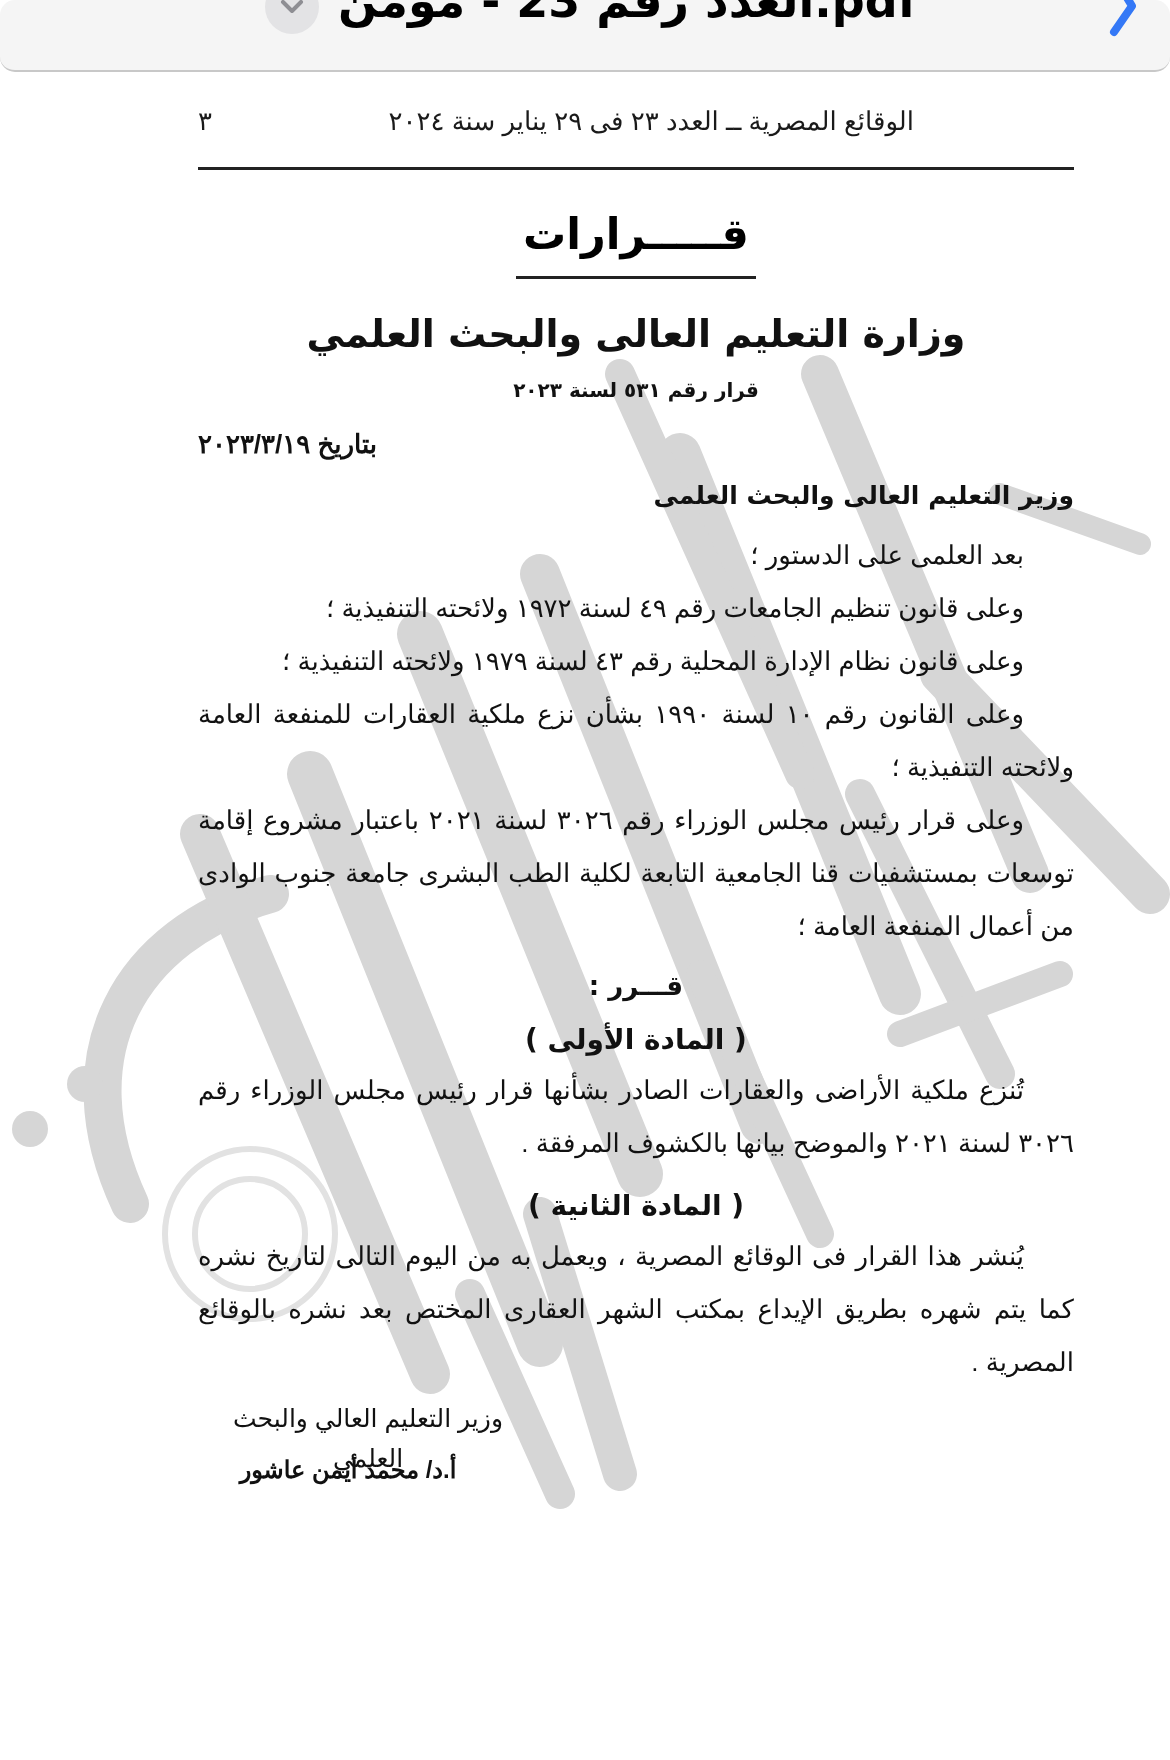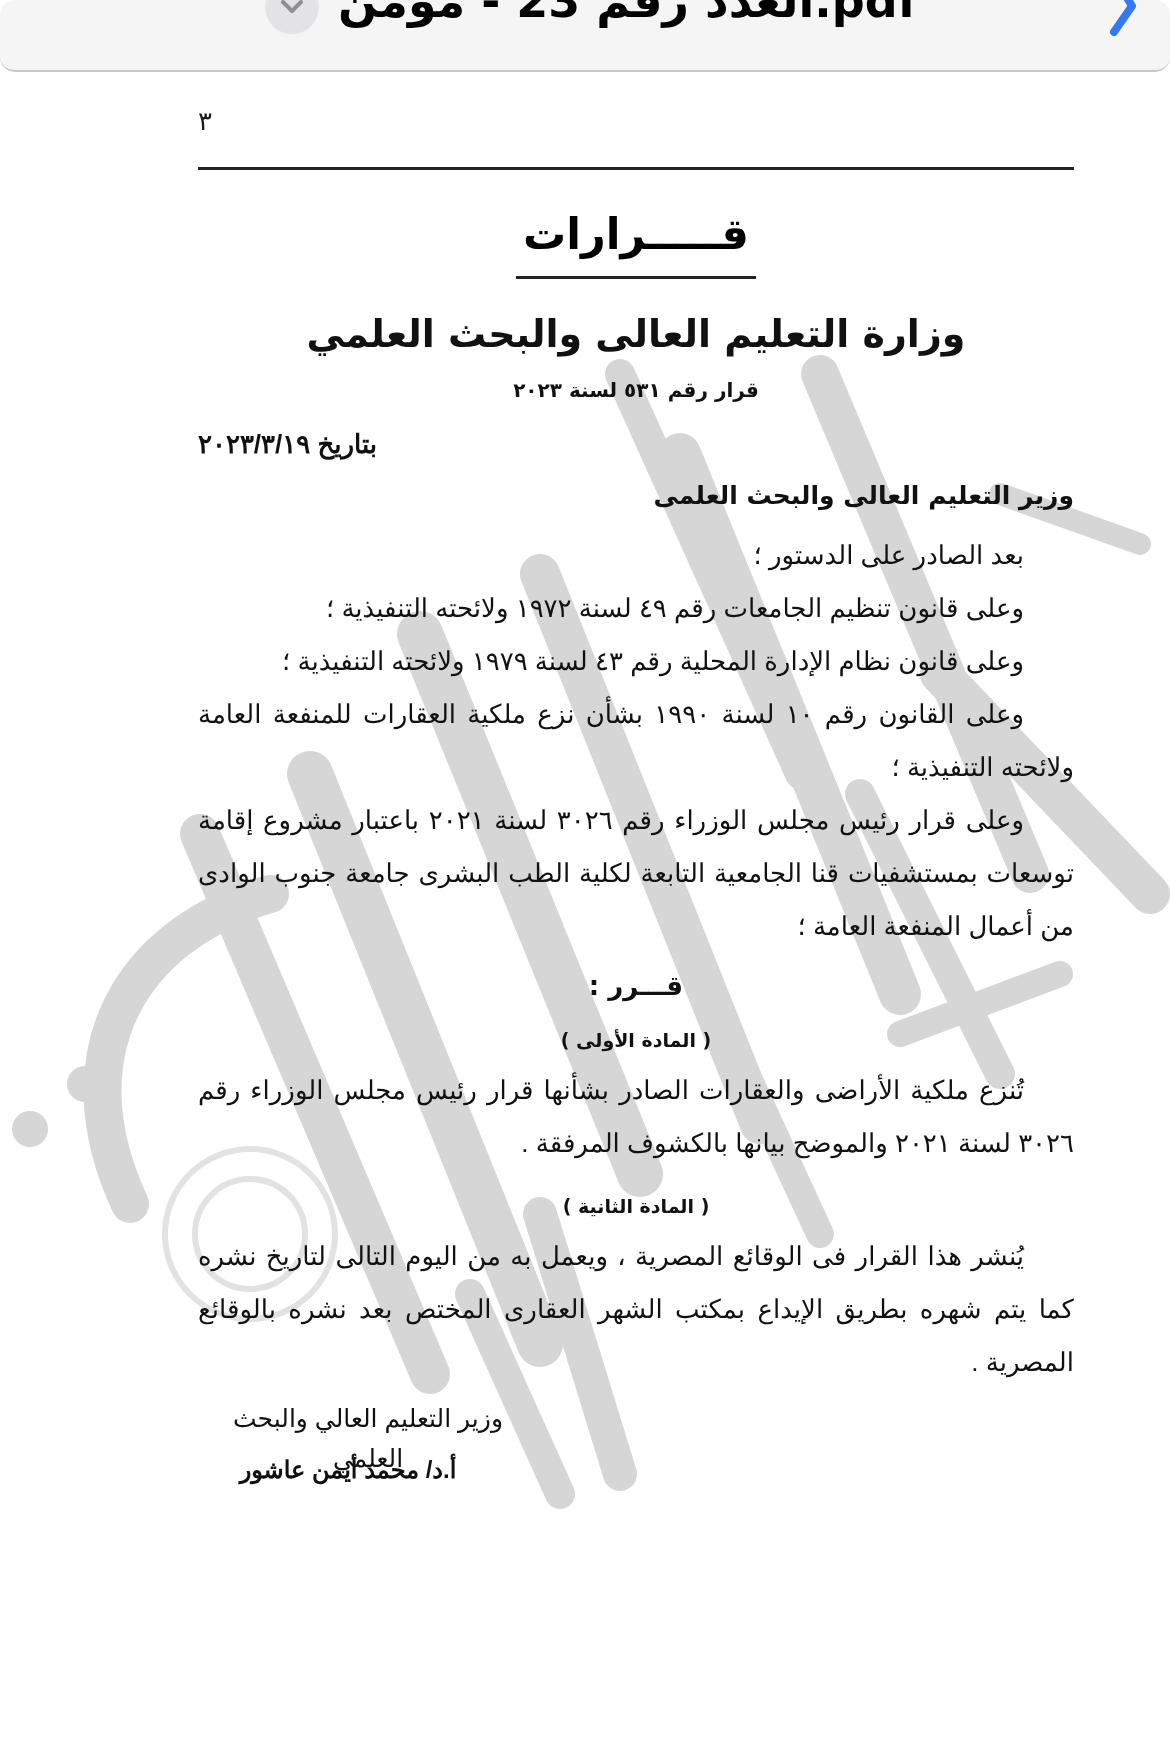--- a/index.html
+++ b/index.html
@@ -153,21 +153,21 @@
     font-weight: bold;
     font-size: 26px;
     line-height: 40px;
   }
   .article {
     position: absolute;
     left: 0; width: 876px;
     text-align: center;
     font-family: "DejaVu Sans", sans-serif;
     font-weight: bold;
-    font-size: 19px;
+    font-size: 28px;
     line-height: 40px;
   }
   .sig-title {
     position: absolute;
     top: 1324px; left: 0;
     width: 340px;
     text-align: center;
     font-family: Liberation Sans, sans-serif;
     font-size: 25px;
     line-height: 40px;
@@ -226,34 +226,35 @@
     </g>
     <g fill="none" stroke="#e2e2e2" stroke-width="6">
       <circle cx="250" cy="1160" r="85"></circle>
       <circle cx="250" cy="1160" r="55"></circle>
     </g>
   </svg>
 
   <div class="content">
 
     <div class="running-header">
+      <span class="rh-text">الوقائع المصرية ــ العدد ٢٣ فى ٢٩ يناير سنة ٢٠٢٤</span>
       <span class="rh-page">٣</span>
     </div>
     <div class="header-rule"></div>
 
     <div class="section-title">قـــــرارات</div>
     <div class="title-rule"></div>
 
     <div class="ministry">وزارة التعليم العالى والبحث العلمي</div>
     <div class="decree-no">قرار رقم ٥٣١ لسنة ٢٠٢٣</div>
     <div class="decree-date">بتاريخ ٢٠٢٣/٣/١٩</div>
 
     <div class="issuer">وزير التعليم العالى والبحث العلمى</div>
 
-    <div class="para indent" style="top:455px;">بعد الصادر على الدستور ؛</div>
+    <div class="para indent" style="top:455px;">بعد العلمى على الدستور ؛</div>
     <div class="para indent" style="top:508px;">وعلى قانون تنظيم الجامعات رقم ٤٩ لسنة ١٩٧٢ ولائحته التنفيذية ؛</div>
     <div class="para indent" style="top:561px;">وعلى قانون نظام الإدارة المحلية رقم ٤٣ لسنة ١٩٧٩ ولائحته التنفيذية ؛</div>
     <div class="para indent" style="top:614px;">وعلى القانون رقم ١٠ لسنة ١٩٩٠ بشأن نزع ملكية العقارات للمنفعة العامة ولائحته التنفيذية ؛</div>
     <div class="para indent" style="top:720px;">وعلى قرار رئيس مجلس الوزراء رقم ٣٠٢٦ لسنة ٢٠٢١ باعتبار مشروع إقامة توسعات بمستشفيات قنا الجامعية التابعة لكلية الطب البشرى جامعة جنوب الوادى من أعمال المنفعة العامة ؛</div>
 
     <div class="decided">قـــرر :</div>
 
     <div class="article" style="top:946px;">( المادة الأولى )</div>
     <div class="para indent" style="top:990px;">تُنزع ملكية الأراضى والعقارات الصادر بشأنها قرار رئيس مجلس الوزراء رقم ٣٠٢٦ لسنة ٢٠٢١ والموضح بيانها بالكشوف المرفقة .</div>
 

